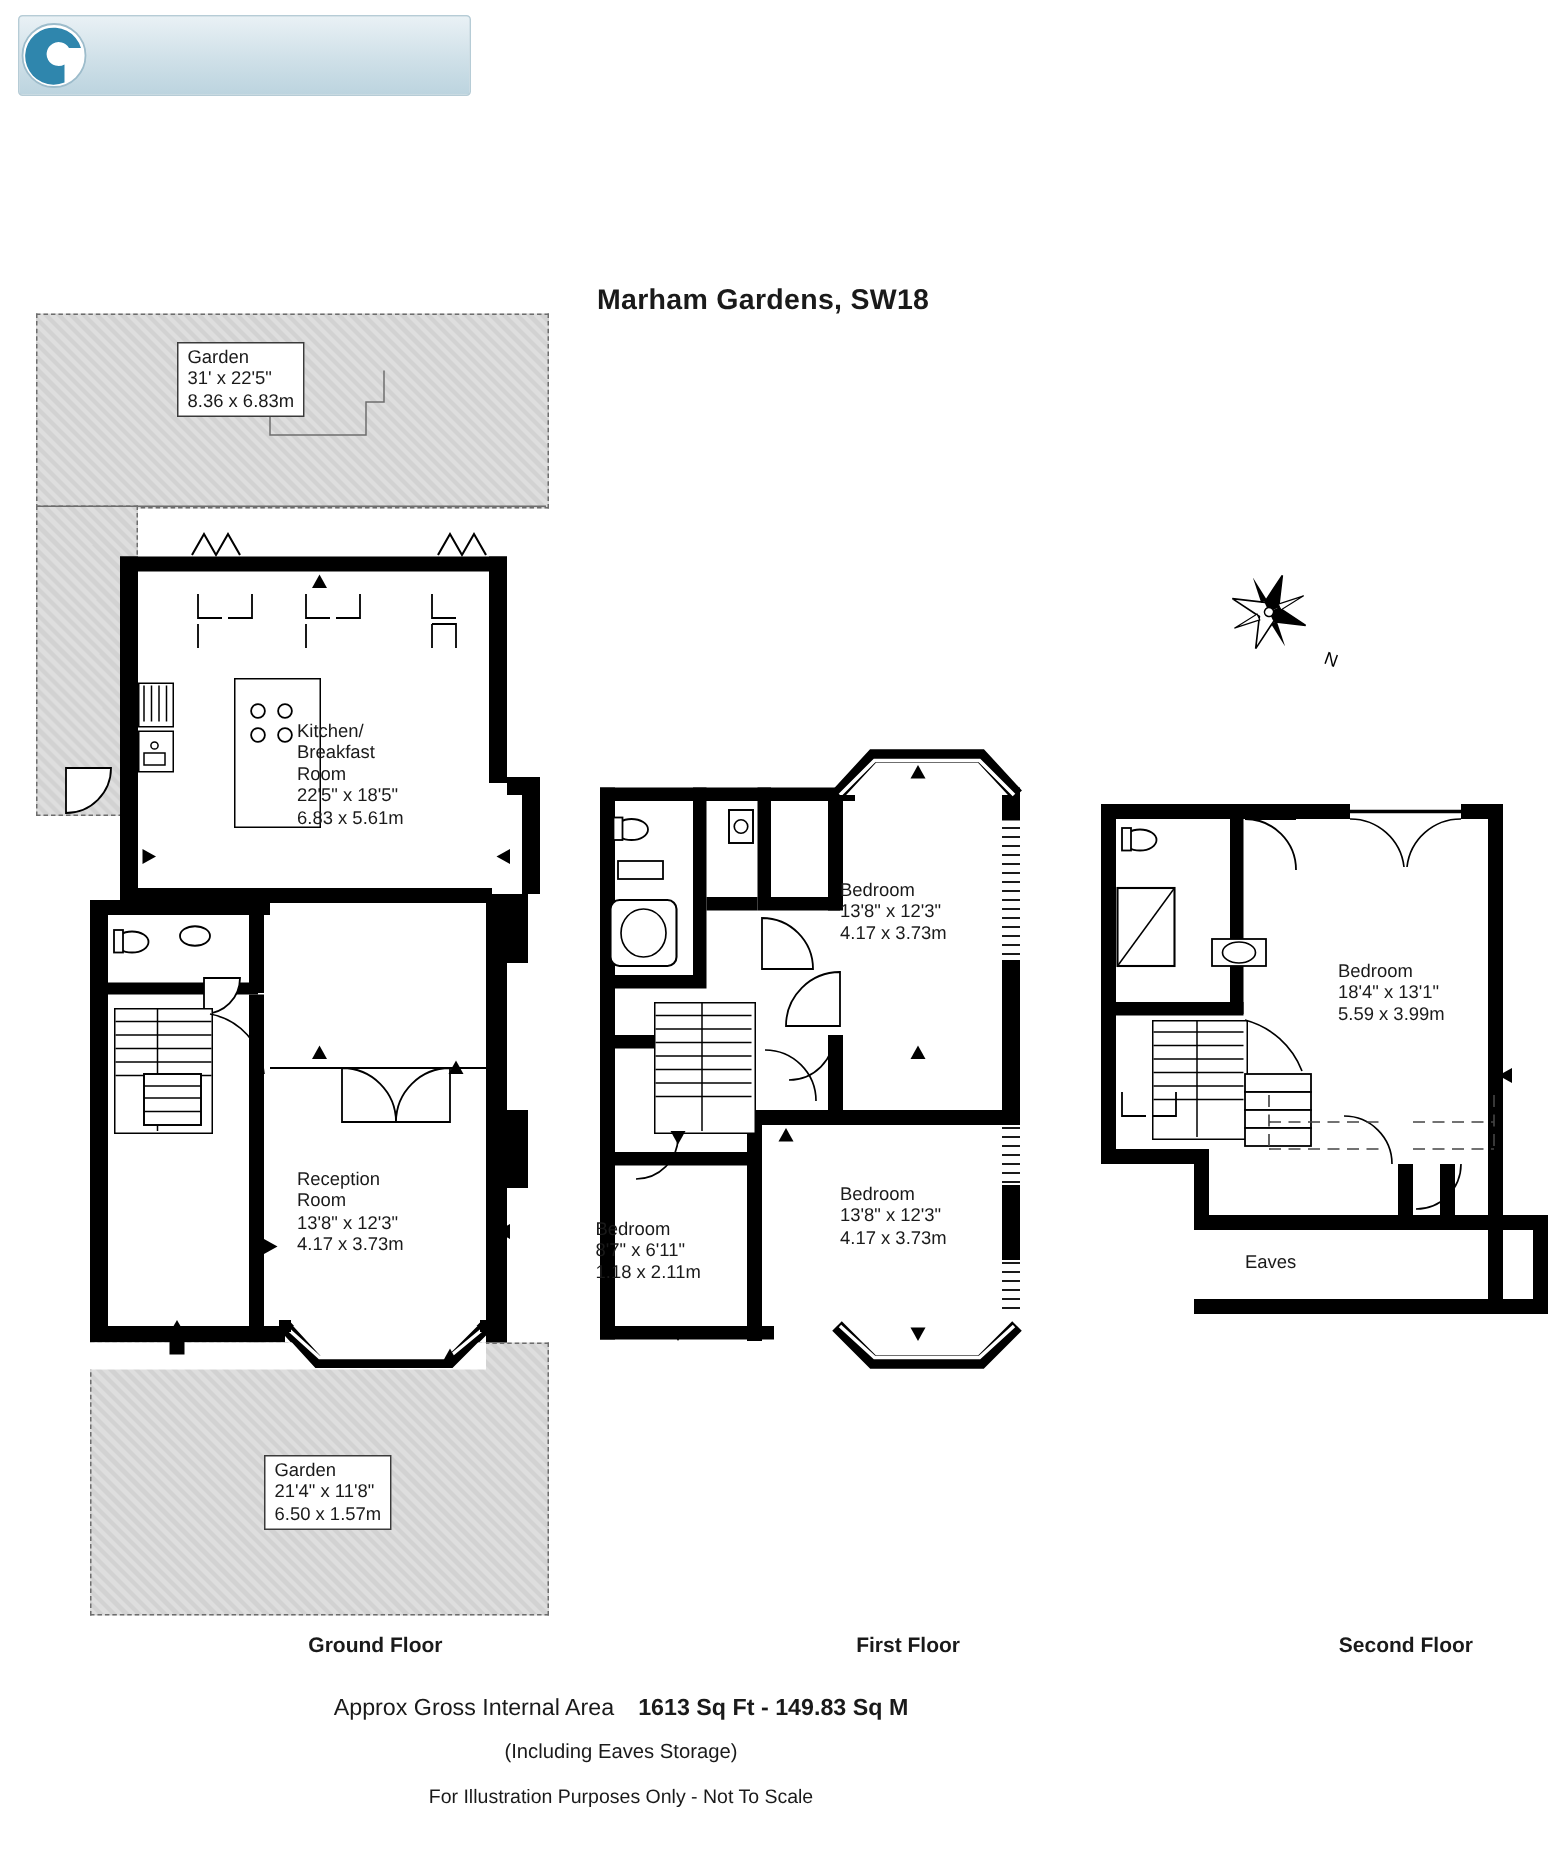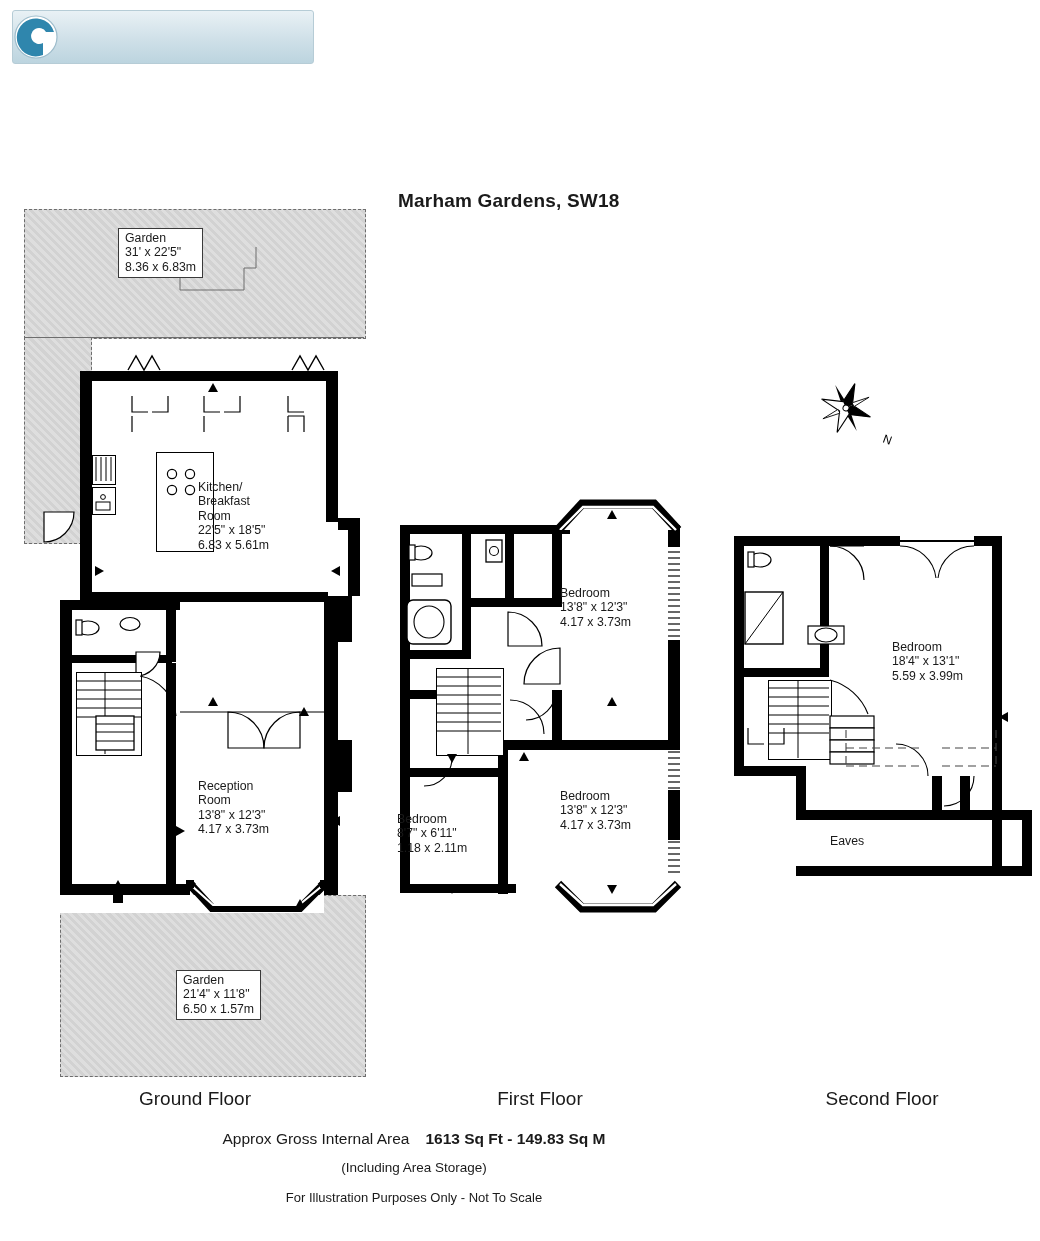--- a/index.html
+++ b/index.html
@@ -39,23 +39,23 @@
     position: relative;
   }
 
   
   #plan-title {
     left: 398px; top: 190px;
     font-size: 19px; font-weight: bold;
     letter-spacing: .2px;
   }
   .floor-label {
-    font-size: 19px;
-    font-weight: normal;
-    text-align: center;
+    font-size: 14px;
+    font-weight: bold;
+    text-align: right;
   }
   #lbl-ground { left: 95px; top: 1088px; width: 200px; }
   #lbl-first  { left: 440px; top: 1088px; width: 200px; }
   #lbl-second { left: 782px; top: 1088px; width: 200px; }
 
   
   .footer { width: 828px; text-align: center; left: 0; }
   #foot-area { top: 1130px; font-size: 15.5px; }
   #foot-area .lbl { }
   #foot-area .val { font-weight: bold; margin-left: 16px; }
@@ -526,15 +526,15 @@
   </div>
 </div>
 
 <div id="lbl-ground" class="abs floor-label">Ground Floor</div>
 <div id="lbl-first" class="abs floor-label">First Floor</div>
 <div id="lbl-second" class="abs floor-label">Second Floor</div>
 
 <div id="foot-area" class="abs footer">
   <span class="lbl">Approx Gross Internal Area</span><span class="val">1613 Sq Ft  -  149.83 Sq M</span>
 </div>
-<div id="foot-eaves" class="abs footer">(Including Area Storage)</div>
+<div id="foot-eaves" class="abs footer">(Including Eaves Storage)</div>
 <div id="foot-illus" class="abs footer">For Illustration Purposes Only - Not To Scale</div>
 <div id="foot-ref" class="abs footer">Ref: No. 35450</div>
 
 </body></html>

